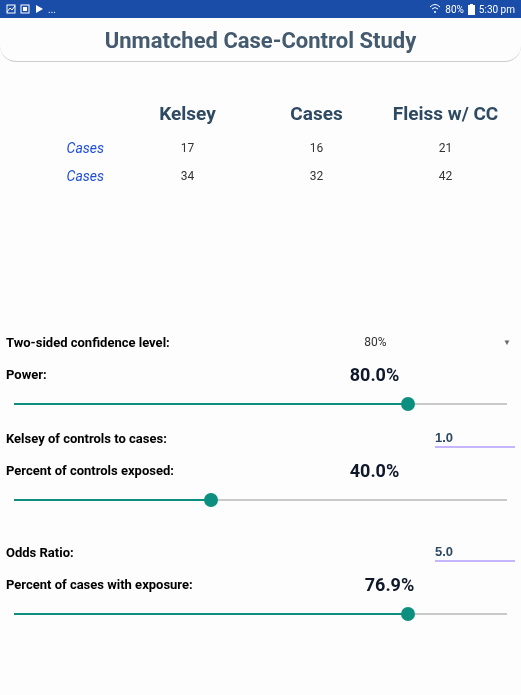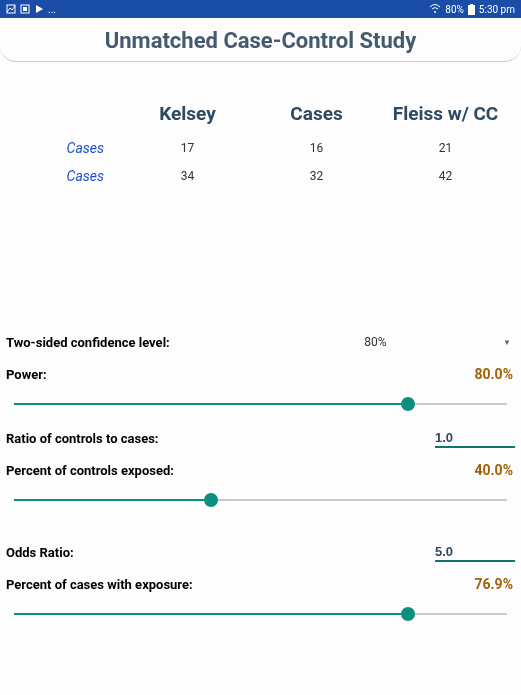--- a/index.html
+++ b/index.html
@@ -90,35 +90,35 @@
     color: #333;
   }
   .spinner-arrow {
     position: absolute;
     right: 4px;
     font-size: 8px;
     color: #666;
   }
   .value-right {
     flex: 1;
-    text-align: right;
-    font-size: 14px;
-    font-weight: 700;
-    color: #a16207;
+    text-align: center;
+    font-size: 18px;
+    font-weight: 700;
+    color: #0f172a;
     padding-right: 2px;
   }
   .input-right {
     flex: 1;
     display: flex;
     justify-content: flex-end;
   }
   .underline-input {
     width: 80px;
     border: none;
-    border-bottom: 2px solid #0f766e;
+    border-bottom: 2px solid #c4b5fd;
     font-size: 13px;
     font-weight: 700;
     color: #2e4a63;
     background: transparent;
     padding: 1px 0;
     outline: none;
   }
   .slider-wrap {
     padding: 10px 8px 14px 8px;
   }
@@ -239,21 +239,21 @@
   </div>
   <div class="slider-wrap">
     <div class="slider">
       <div class="track"></div>
       <div class="fill" style="width: 80%;"></div>
       <div class="thumb" style="left: 80%;"></div>
     </div>
   </div>
 
   <div class="row">
-    <div class="label">Ratio of controls to cases:</div>
+    <div class="label">Kelsey of controls to cases:</div>
     <div class="input-right">
       <input class="underline-input" value="1.0" style="">
     </div>
   </div>
   <div class="gap"></div>
 
   <div class="row">
     <div class="label">Percent of controls exposed:</div>
     <div class="value-right">40.0%</div>
   </div>

